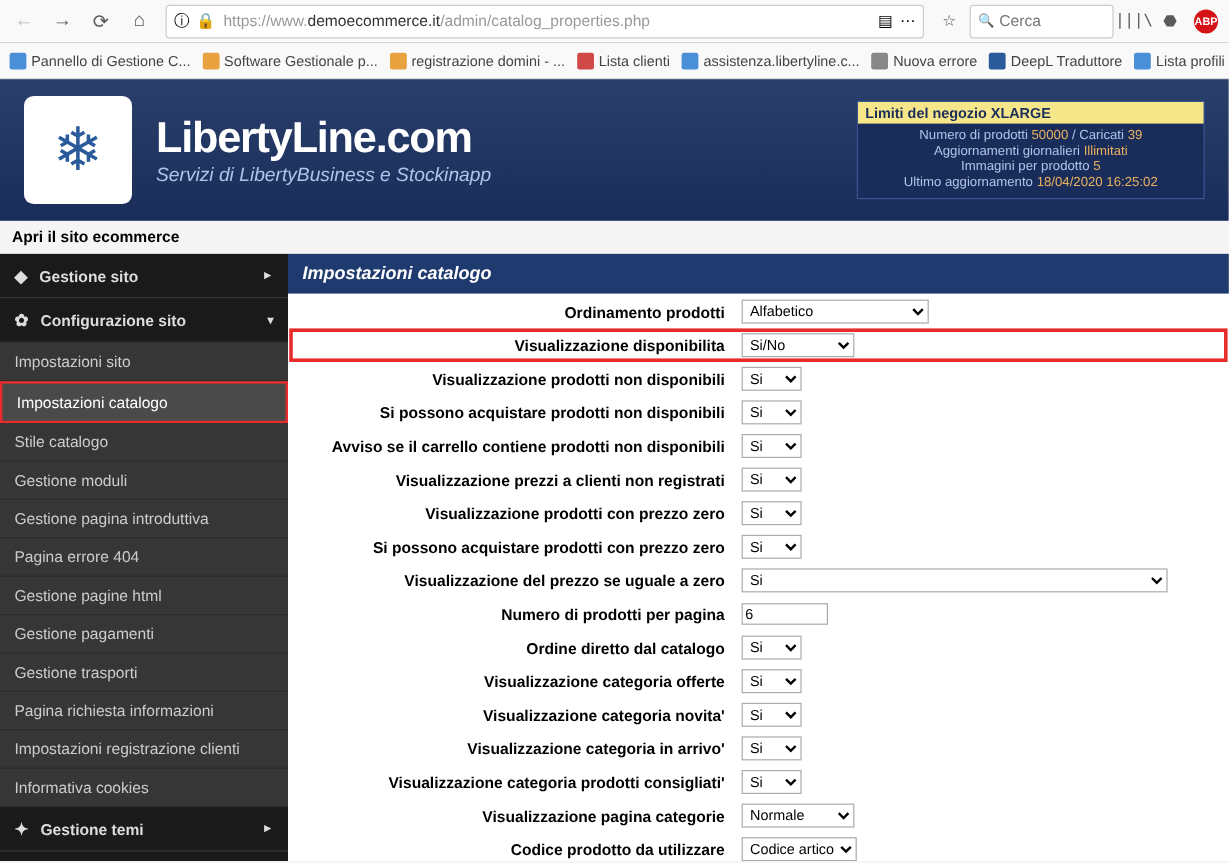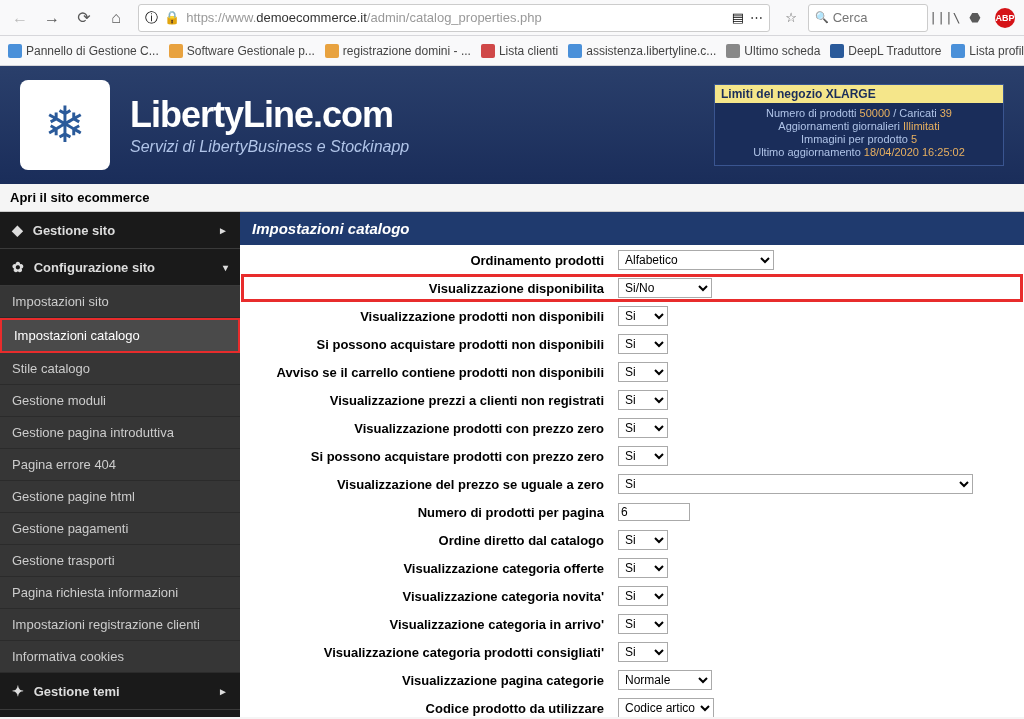--- a/index.html
+++ b/index.html
@@ -106,21 +106,21 @@
     <div class="bookmark">
       <span class="bm-icon" style="background:#d04848"></span>
       <span>Lista clienti</span>
     </div>
     <div class="bookmark">
       <span class="bm-icon" style="background:#4a90d9"></span>
       <span>assistenza.libertyline.c...</span>
     </div>
     <div class="bookmark">
       <span class="bm-icon" style="background:#888"></span>
-      <span>Ultimo scheda</span>
+      <span>Nuova errore</span>
     </div>
     <div class="bookmark">
       <span class="bm-icon" style="background:#2a5a9a"></span>
       <span>DeepL Traduttore</span>
     </div>
     <div class="bookmark">
       <span class="bm-icon" style="background:#4a90d9"></span>
       <span>Lista profili FP</span>
     </div>
   </div>

